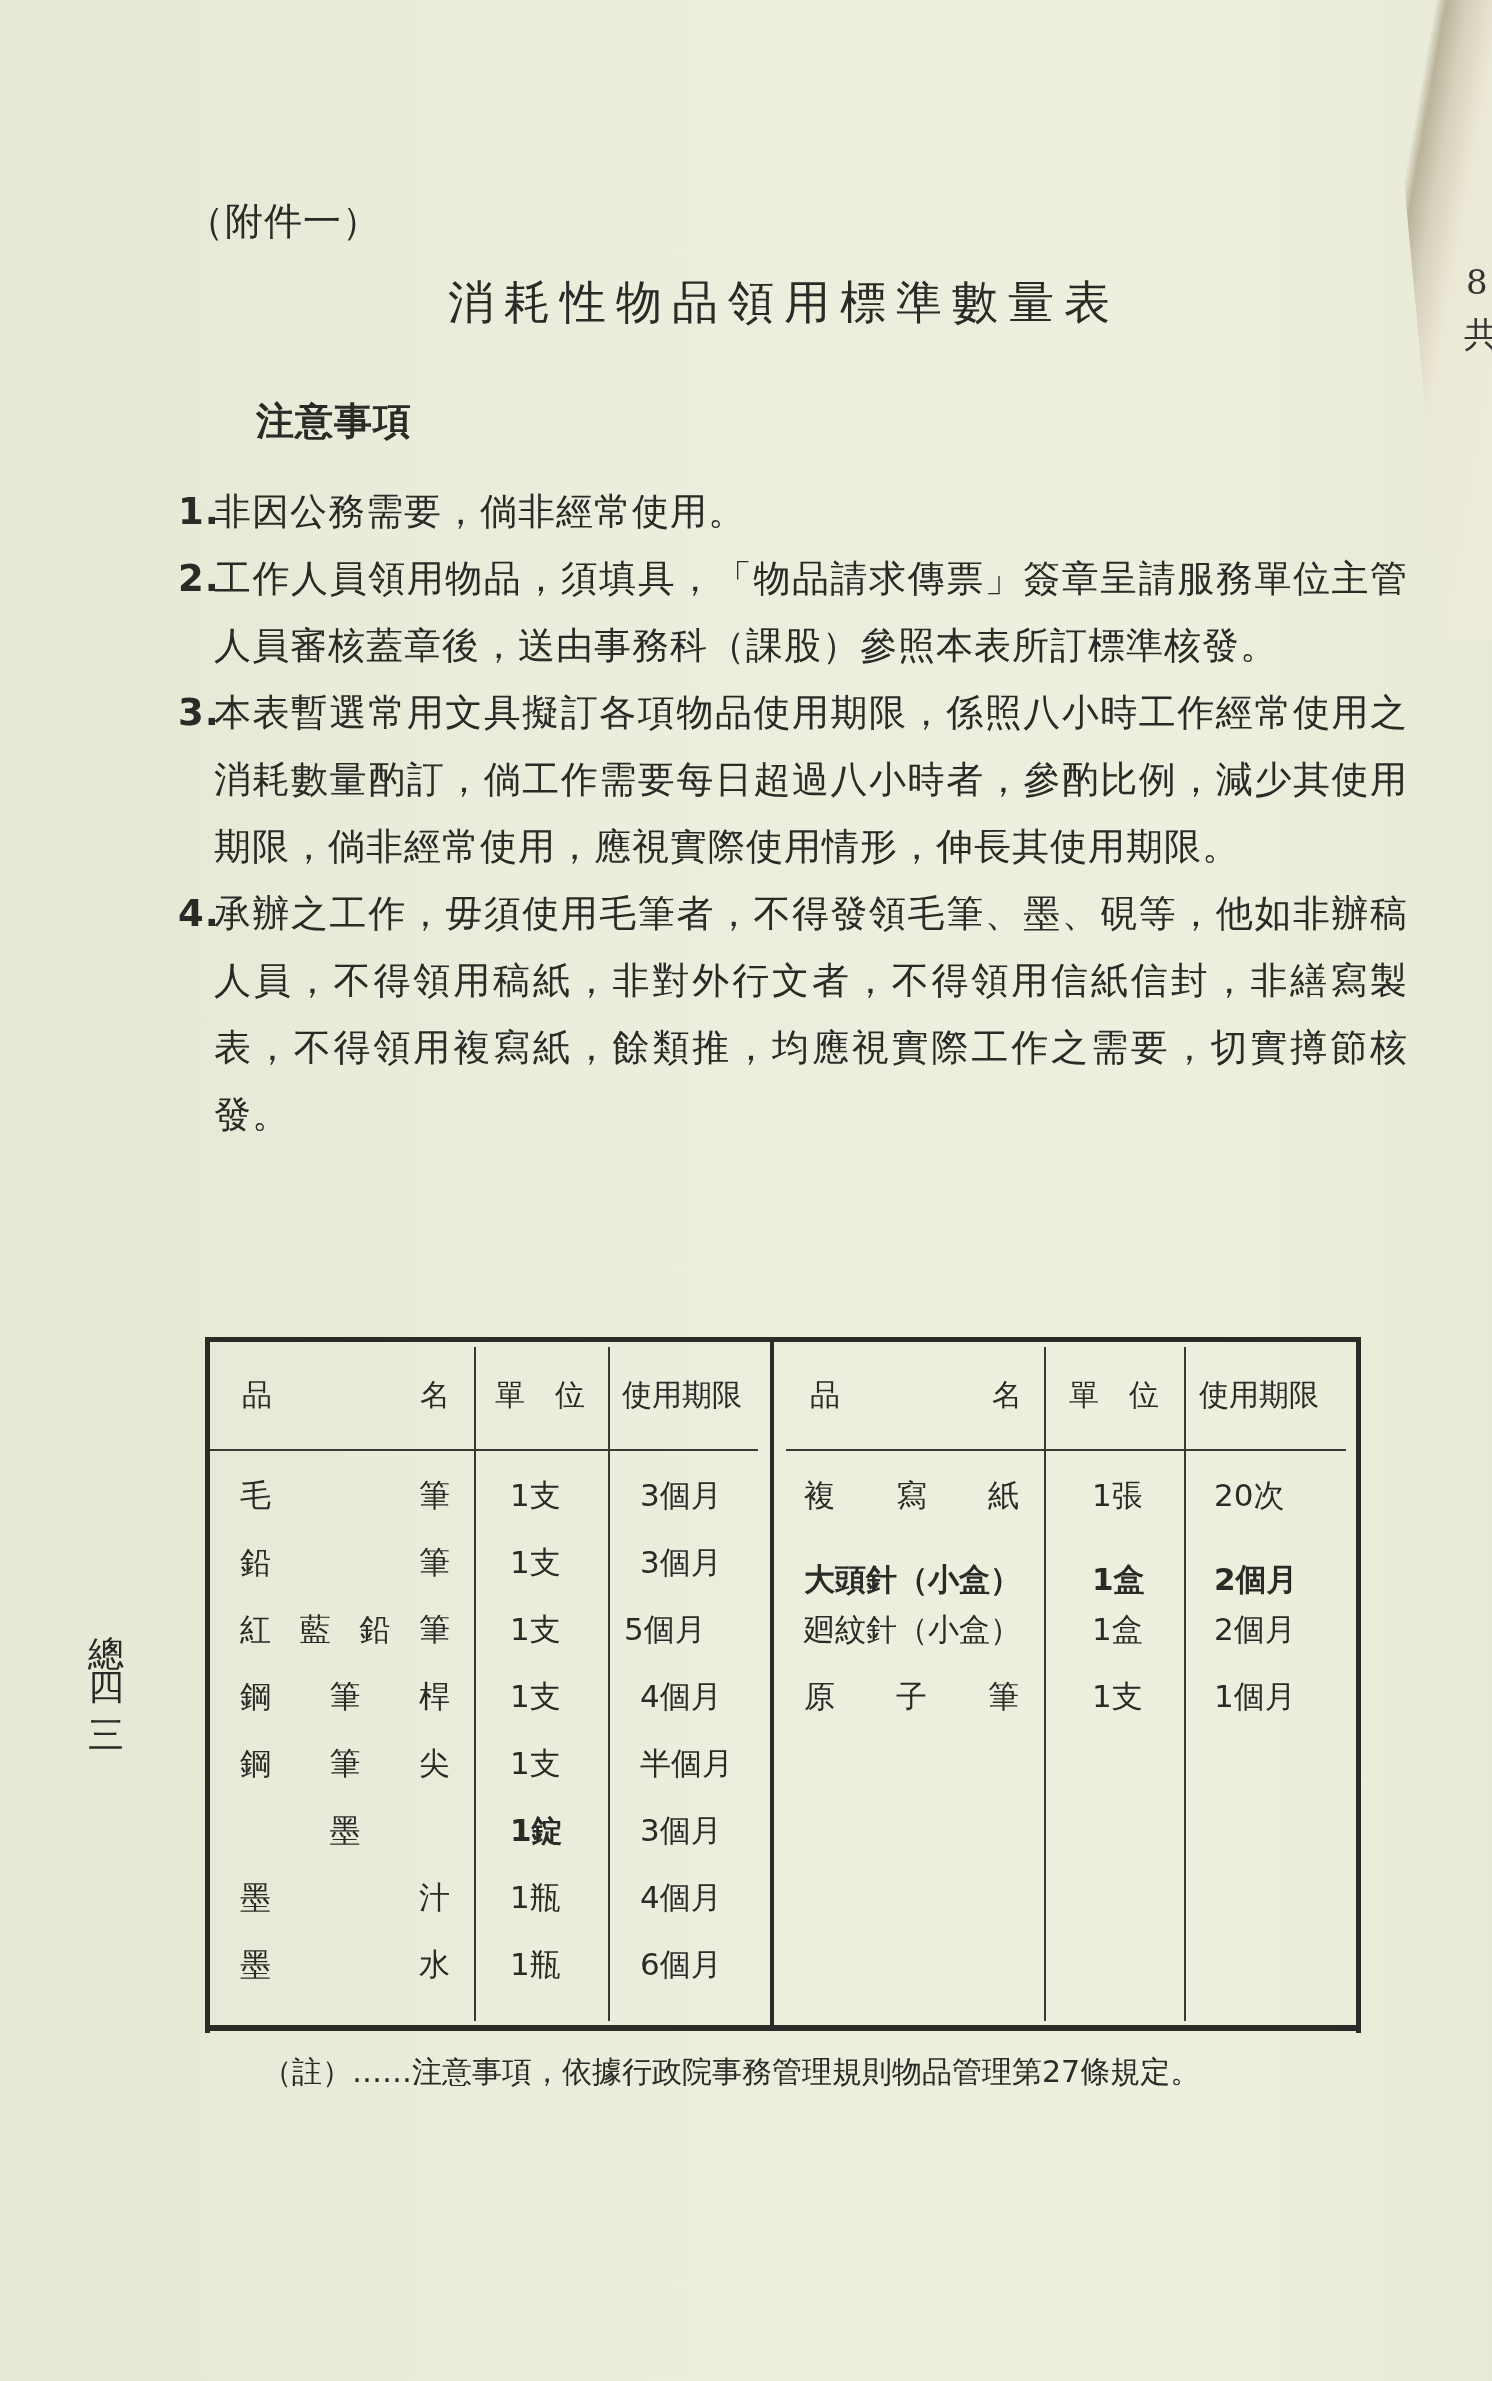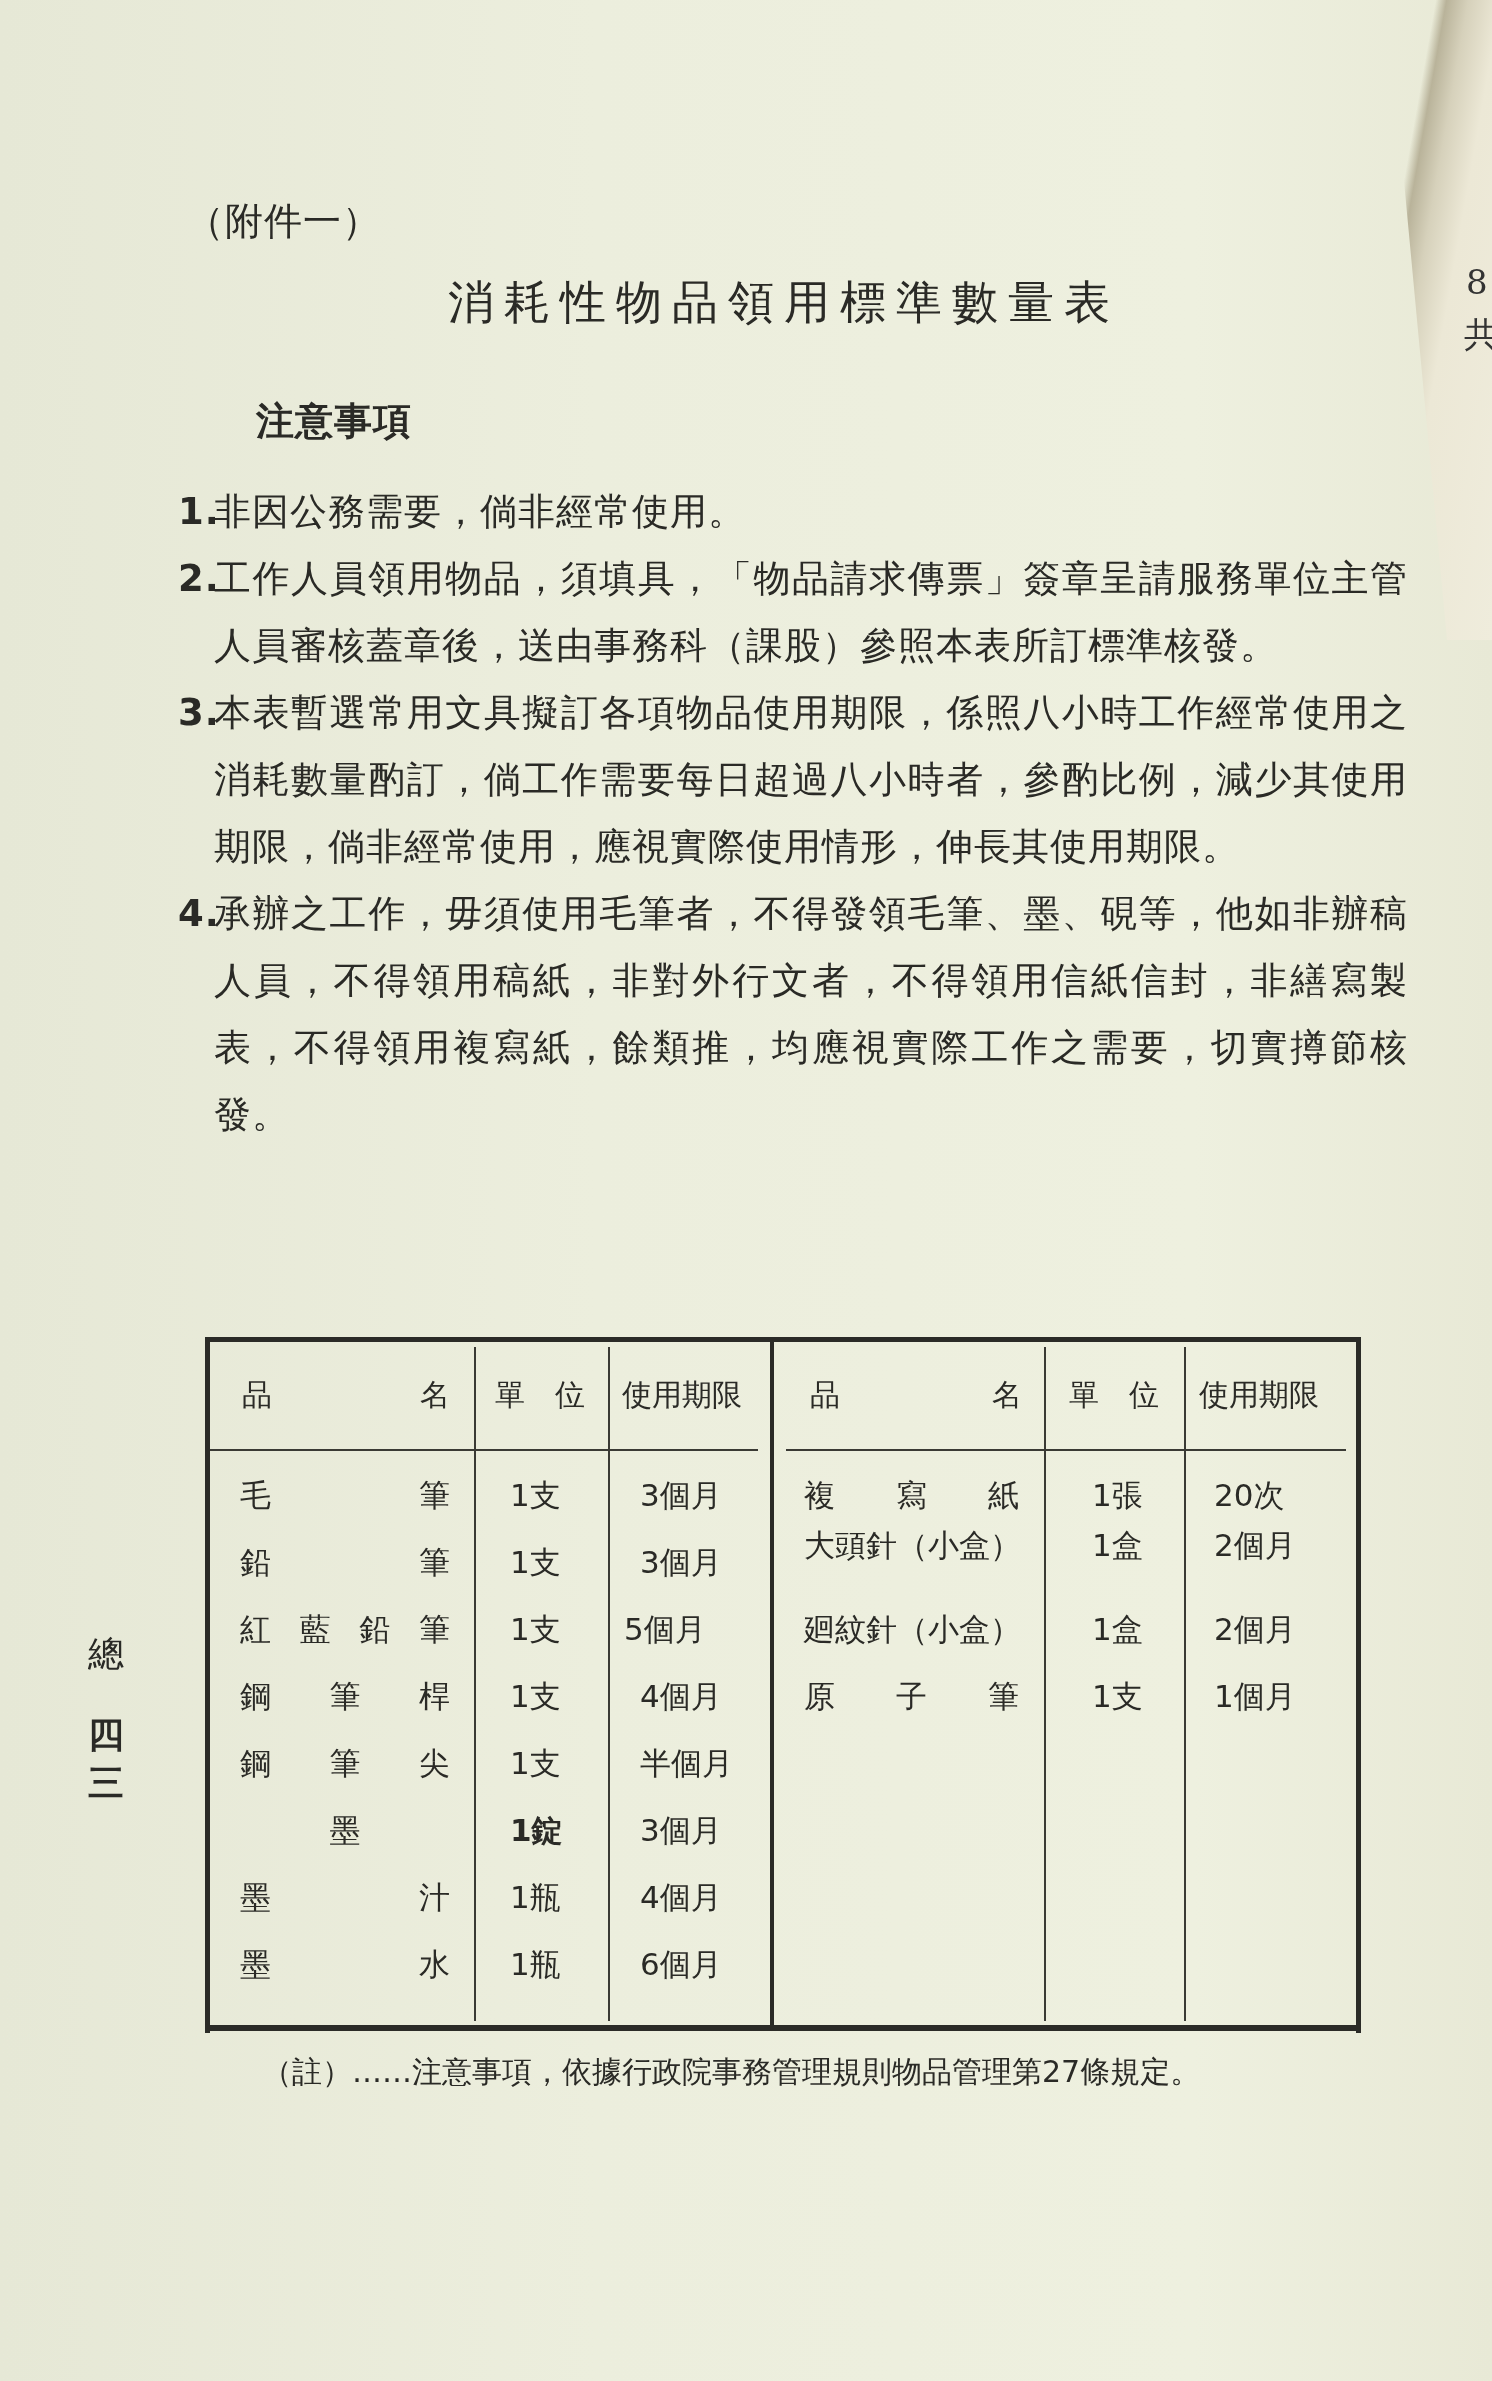--- a/index.html
+++ b/index.html
@@ -178,21 +178,21 @@
     <div id="right-rows">
         <div class="row" style="top: 138px;">
           <div class="cell name-spread" style="left: 30px; width: 215px;">
             <span style="min-width: 31px;">複</span>
             <span style="min-width: 31px;">寫</span>
             <span style="min-width: 31px;">紙</span>
           </div>
           <div class="cell" style="left: 318px;">1張</div>
           <div class="cell" style="left: 440px;">20次</div>
         </div>
-        <div class="row" style="top: 188px;">
+        <div class="row" style="top: 222px; font-weight: bold;">
           <div class="cell" style="left: 30px;">大頭針（小盒）</div>
           <div class="cell" style="left: 318px;">1盒</div>
           <div class="cell" style="left: 440px;">2個月</div>
         </div>
         <div class="row" style="top: 272px;">
           <div class="cell" style="left: 30px;">廻紋針（小盒）</div>
           <div class="cell" style="left: 318px;">1盒</div>
           <div class="cell" style="left: 440px;">2個月</div>
         </div>
         <div class="row" style="top: 339px;">
@@ -204,13 +204,13 @@
           <div class="cell" style="left: 318px;">1支</div>
           <div class="cell" style="left: 440px;">1個月</div>
         </div>
       </div>
   </div>
 </div>
 
 <div class="footnote">（註）……注意事項，依據行政院事務管理規則物品管理第27條規定。</div>
 
 <div class="margin-mark" style="left:88px;top:1630px;">總</div>
-<div class="margin-mark" style="left:88px;top:1710px;width:40px;word-break:break-all;font-weight:bold;">四三</div>
+<div class="margin-mark" style="left:88px;top:1663px;width:40px;word-break:break-all;">四三</div>
 
 </body></html>

